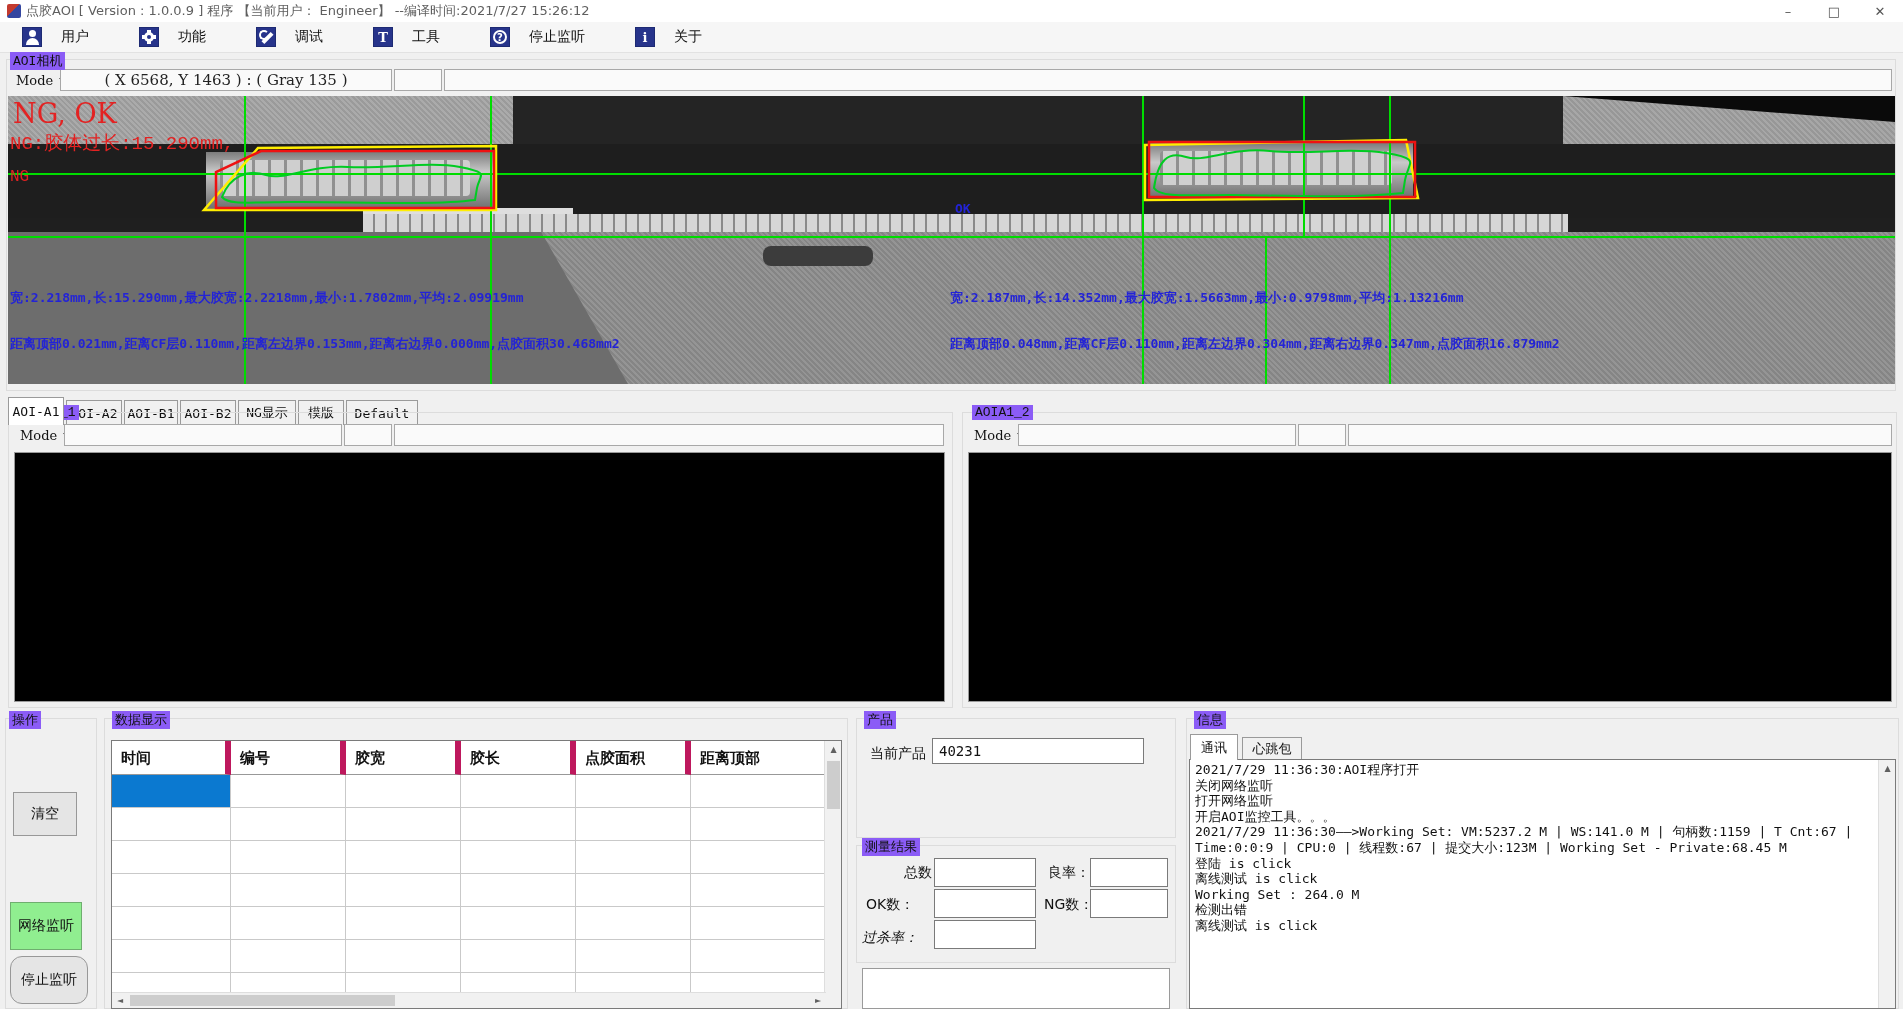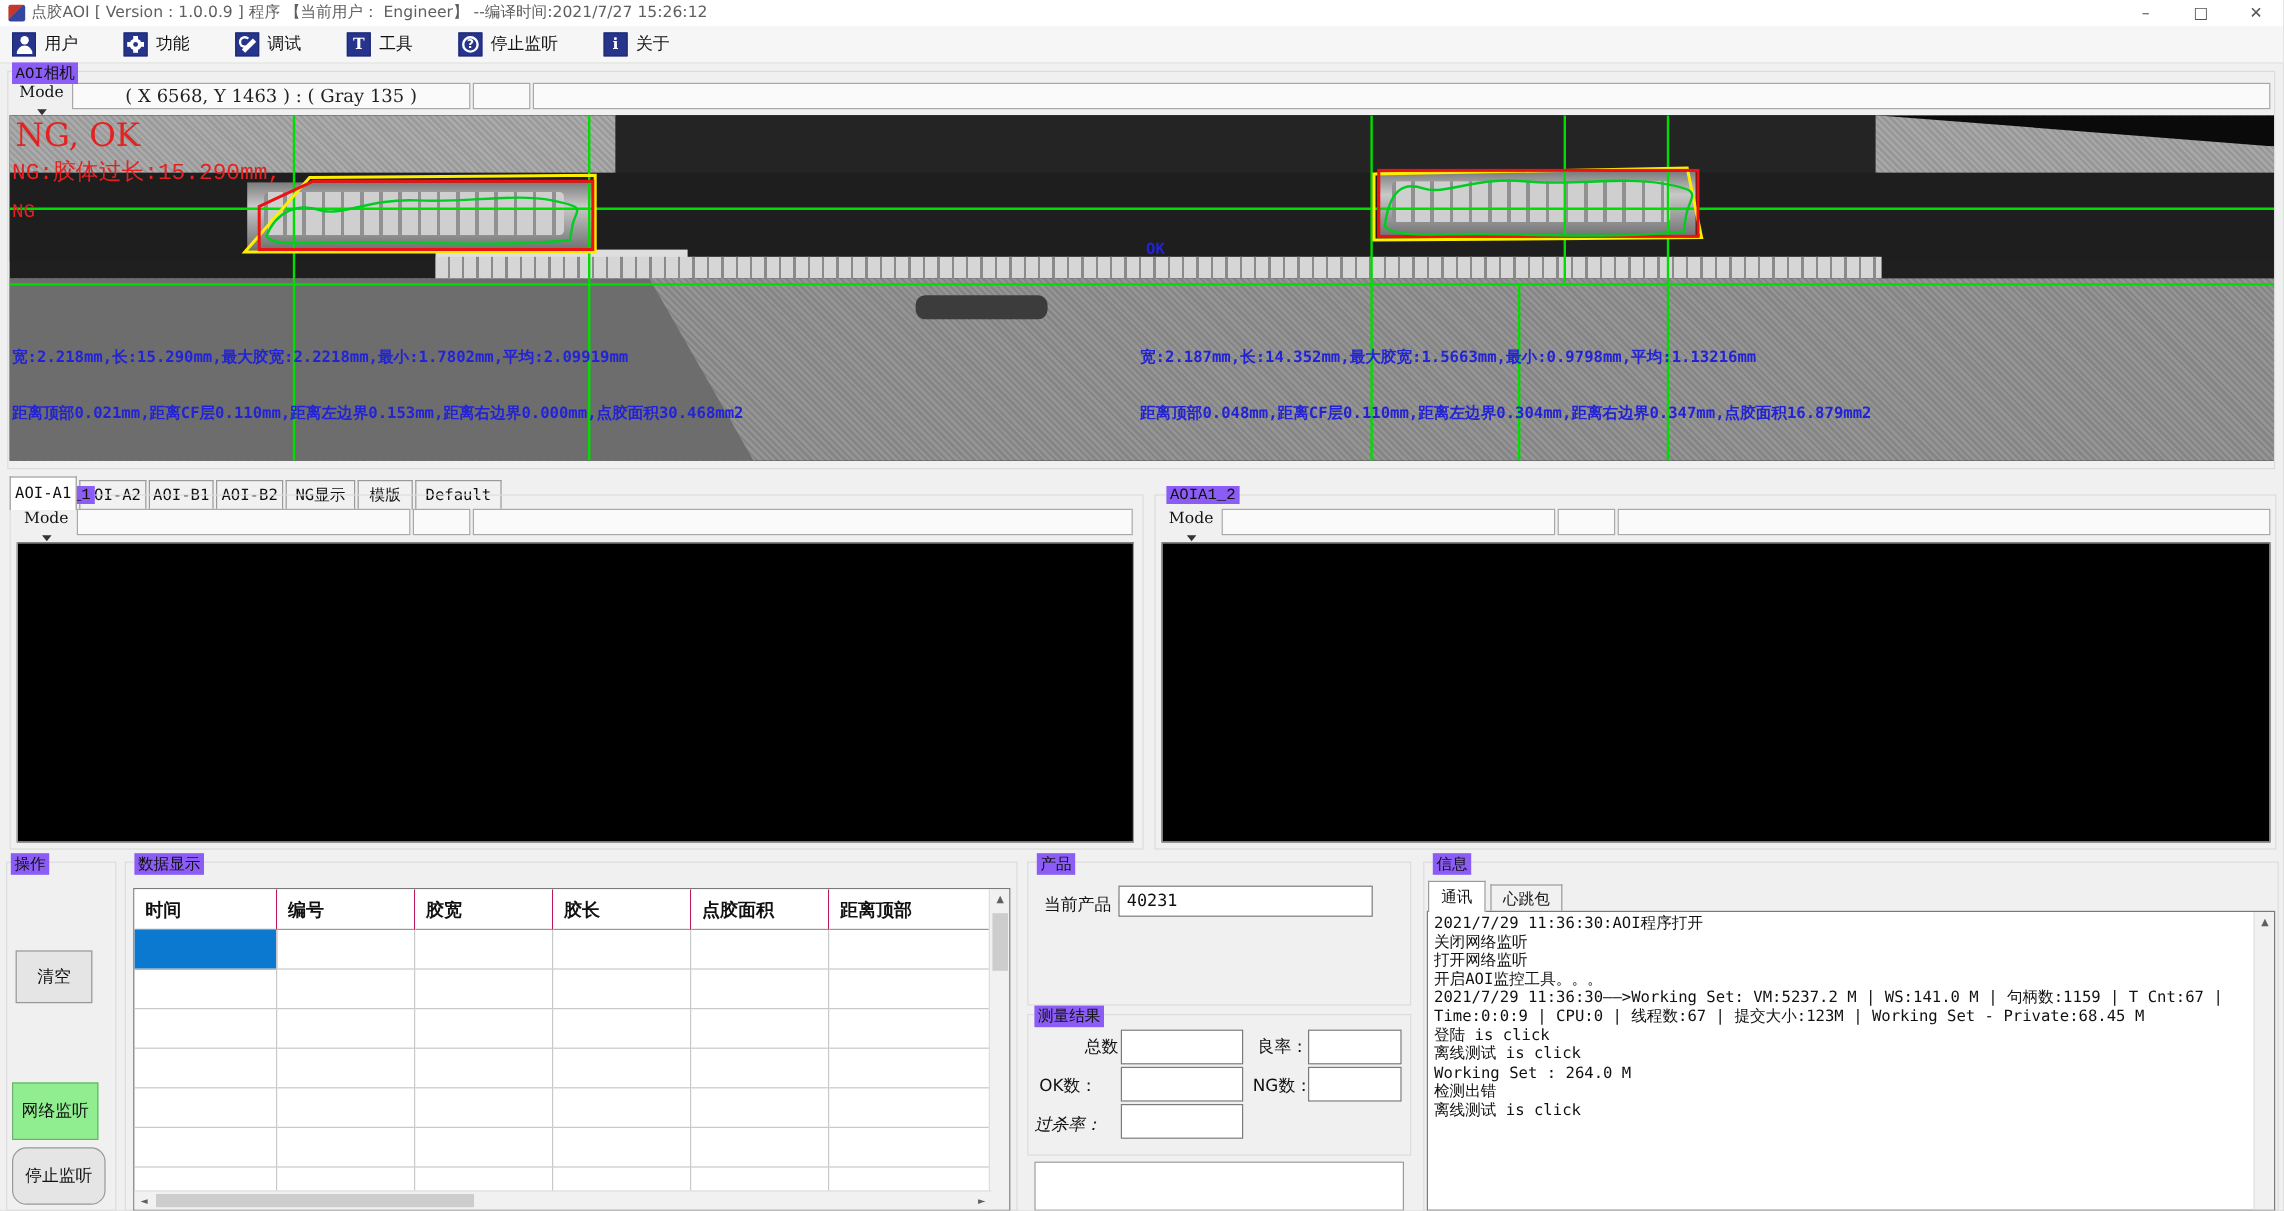--- a/index.html
+++ b/index.html
@@ -6,57 +6,57 @@
   #app{position:relative;width:1903px;height:1009px;background:#f0f0f0;overflow:hidden;
        font-family:"DejaVu Sans",sans-serif;color:#111;}
   .abs{position:absolute;}
   
   .titlebar{position:absolute;left:0;top:0;width:1903px;height:22px;background:#ffffff;}
   .apptitle{position:absolute;left:26px;top:0;height:22px;line-height:22px;font-size:13px;color:#5f5f5f;white-space:nowrap;}
   .appicon{position:absolute;left:7px;top:4px;width:14px;height:14px;background:linear-gradient(135deg,#c23a2e 0 45%,#3446a0 45% 100%);border-radius:2px;}
   .winbtn{position:absolute;top:0;width:46px;height:22px;display:flex;align-items:center;justify-content:center;font-size:13px;color:#555;cursor:default;}
   
   .toolbar{position:absolute;left:0;top:22px;width:1903px;height:31px;background:#f6f6f6;border-bottom:1px solid #e2e2e2;display:flex;align-items:center;padding-left:10px;box-sizing:border-box;gap:38px;}
-  .titem{display:flex;align-items:center;gap:7px;font-size:14px;}
+  .titem{display:flex;align-items:center;gap:19px;font-size:14px;margin-left:12px;}
   .ticon{width:20px;height:20px;background:#27348b;border:1px solid #1d2a73;position:relative;box-sizing:border-box;flex:0 0 auto;}
   .ticon .g{position:absolute;inset:0;display:flex;align-items:center;justify-content:center;color:#fff;font-weight:bold;font-size:13px;font-family:"DejaVu Serif",serif;}
   .u-head{position:absolute;left:6px;top:2px;width:7px;height:7px;border-radius:50%;background:#fff;}
   .u-body{position:absolute;left:3px;top:10px;width:13px;height:7px;border-radius:7px 7px 0 0;background:#fff;}
   .gear-h{position:absolute;left:2px;top:7px;width:14px;height:4px;background:#fff;}
   .gear-v{position:absolute;left:7px;top:2px;width:4px;height:14px;background:#fff;}
   .gear-c{position:absolute;left:4px;top:4px;width:10px;height:10px;border-radius:50%;background:#fff;}
   .gear-d{position:absolute;left:7px;top:7px;width:4px;height:4px;border-radius:50%;background:#27348b;}
   .wr-bar{position:absolute;left:4px;top:8px;width:13px;height:4px;background:#fff;transform:rotate(-45deg);}
   .wr-c{position:absolute;left:2px;top:2px;width:6px;height:6px;border:2px solid #fff;border-right-color:transparent;border-radius:50%;}
   .q-c{position:absolute;inset:2px;border:2px solid #fff;border-radius:50%;display:flex;align-items:center;justify-content:center;color:#fff;font-size:10px;font-weight:bold;}
   
   .groupbox{position:absolute;border:1px solid #dcdcdc;box-sizing:border-box;}
   .grouplabel{position:absolute;font-size:13px;background:#8b5cf6;padding:0 3px;z-index:2;white-space:nowrap;font-family:Liberation Mono, monospace;}
   
-  .modebtn{position:absolute;height:21px;display:flex;align-items:center;gap:6px;font-size:13px;font-family:"DejaVu Serif",serif;padding:0 4px;cursor:default;flex-direction:column;}
+  .modebtn{position:absolute;height:21px;display:flex;align-items:center;gap:6px;font-size:13px;font-family:"DejaVu Serif",serif;padding:0 4px;cursor:default;}
   .caret{width:0;height:0;border-left:4px solid transparent;border-right:4px solid transparent;border-top:5px solid #333;}
   .field{position:absolute;background:#fafafa;border:1px solid #a8a8a8;box-sizing:border-box;}
   .coordbox{display:flex;align-items:center;justify-content:center;font-family:"DejaVu Serif",serif;font-size:15px;color:#222;}
   
   #cam{position:absolute;left:8px;top:96px;width:1887px;height:288px;background:#1f1f1f;overflow:hidden;}
   .speck{background-image:repeating-linear-gradient(45deg,rgba(0,0,0,.07) 0 2px,rgba(255,255,255,.05) 2px 4px);}
   .ovtext{position:absolute;white-space:nowrap;z-index:5;}
   .ngbig{font-size:27px;font-family:"DejaVu Serif",serif;}
   .ngmid{font-size:19px;font-family:Liberation Mono, monospace;}
   .bluetxt{font-size:13px;font-weight:bold;font-family:"DejaVu Sans Mono",monospace;}
   
   .tab{position:absolute;background:#f1f1f1;border:1px solid #9a9a9a;border-bottom:none;box-sizing:border-box;display:flex;align-items:center;justify-content:center;font-size:13px;font-family:"DejaVu Sans Mono",monospace;cursor:default;}
   .tab.active{background:#fff;z-index:3;}
   .blackpane{position:absolute;background:#000;border:1px solid #9a9a9a;box-sizing:border-box;}
   
   .btn{position:absolute;background:#e5e5e5;border:1px solid #989898;box-sizing:border-box;display:flex;align-items:center;justify-content:center;font-size:14px;cursor:default;}
   
   .dtable{position:absolute;left:111px;top:740px;width:731px;height:269px;background:#fff;border:1px solid #7a7a7a;box-sizing:border-box;overflow:hidden;}
   .trow{display:grid;grid-template-columns:119px 115px 115px 115px 115px 1fr;width:714px;}
-  .th{height:34px;line-height:34px;font-weight:bold;font-size:15px;padding-left:9px;border-right:1px solid #be185d;border-bottom:1px solid #989898;box-sizing:border-box;background:#fff;}
+  .th{height:34px;line-height:34px;font-weight:bold;font-size:15px;padding-left:9px;border-right:6px solid #be185d;border-bottom:1px solid #989898;box-sizing:border-box;background:#fff;}
   .td{height:33px;border-right:1px solid #c9c9c9;border-bottom:1px solid #c9c9c9;box-sizing:border-box;}
   .td.sel{background:#0b79d0;}
   .vscroll{position:absolute;top:0;right:0;width:17px;background:#f1f1f1;border-left:1px solid #dedede;box-sizing:border-box;}
   .hscroll{position:absolute;left:0;bottom:0;height:16px;background:#f1f1f1;border-top:1px solid #dedede;box-sizing:border-box;}
   .sarrow{position:absolute;display:flex;align-items:center;justify-content:center;font-size:8px;color:#606060;}
   .sthumb{position:absolute;background:#cdcdcd;}
   
   .log{position:absolute;left:1189px;top:759px;width:707px;height:250px;background:#fff;border:1px solid #7a7a7a;box-sizing:border-box;overflow:hidden;padding:2px 5px;}
   .logline{font-size:13px;line-height:15.6px;font-family:"DejaVu Sans Mono",monospace;white-space:nowrap;}
   .smalllabel{position:absolute;font-size:14px;white-space:nowrap;}

